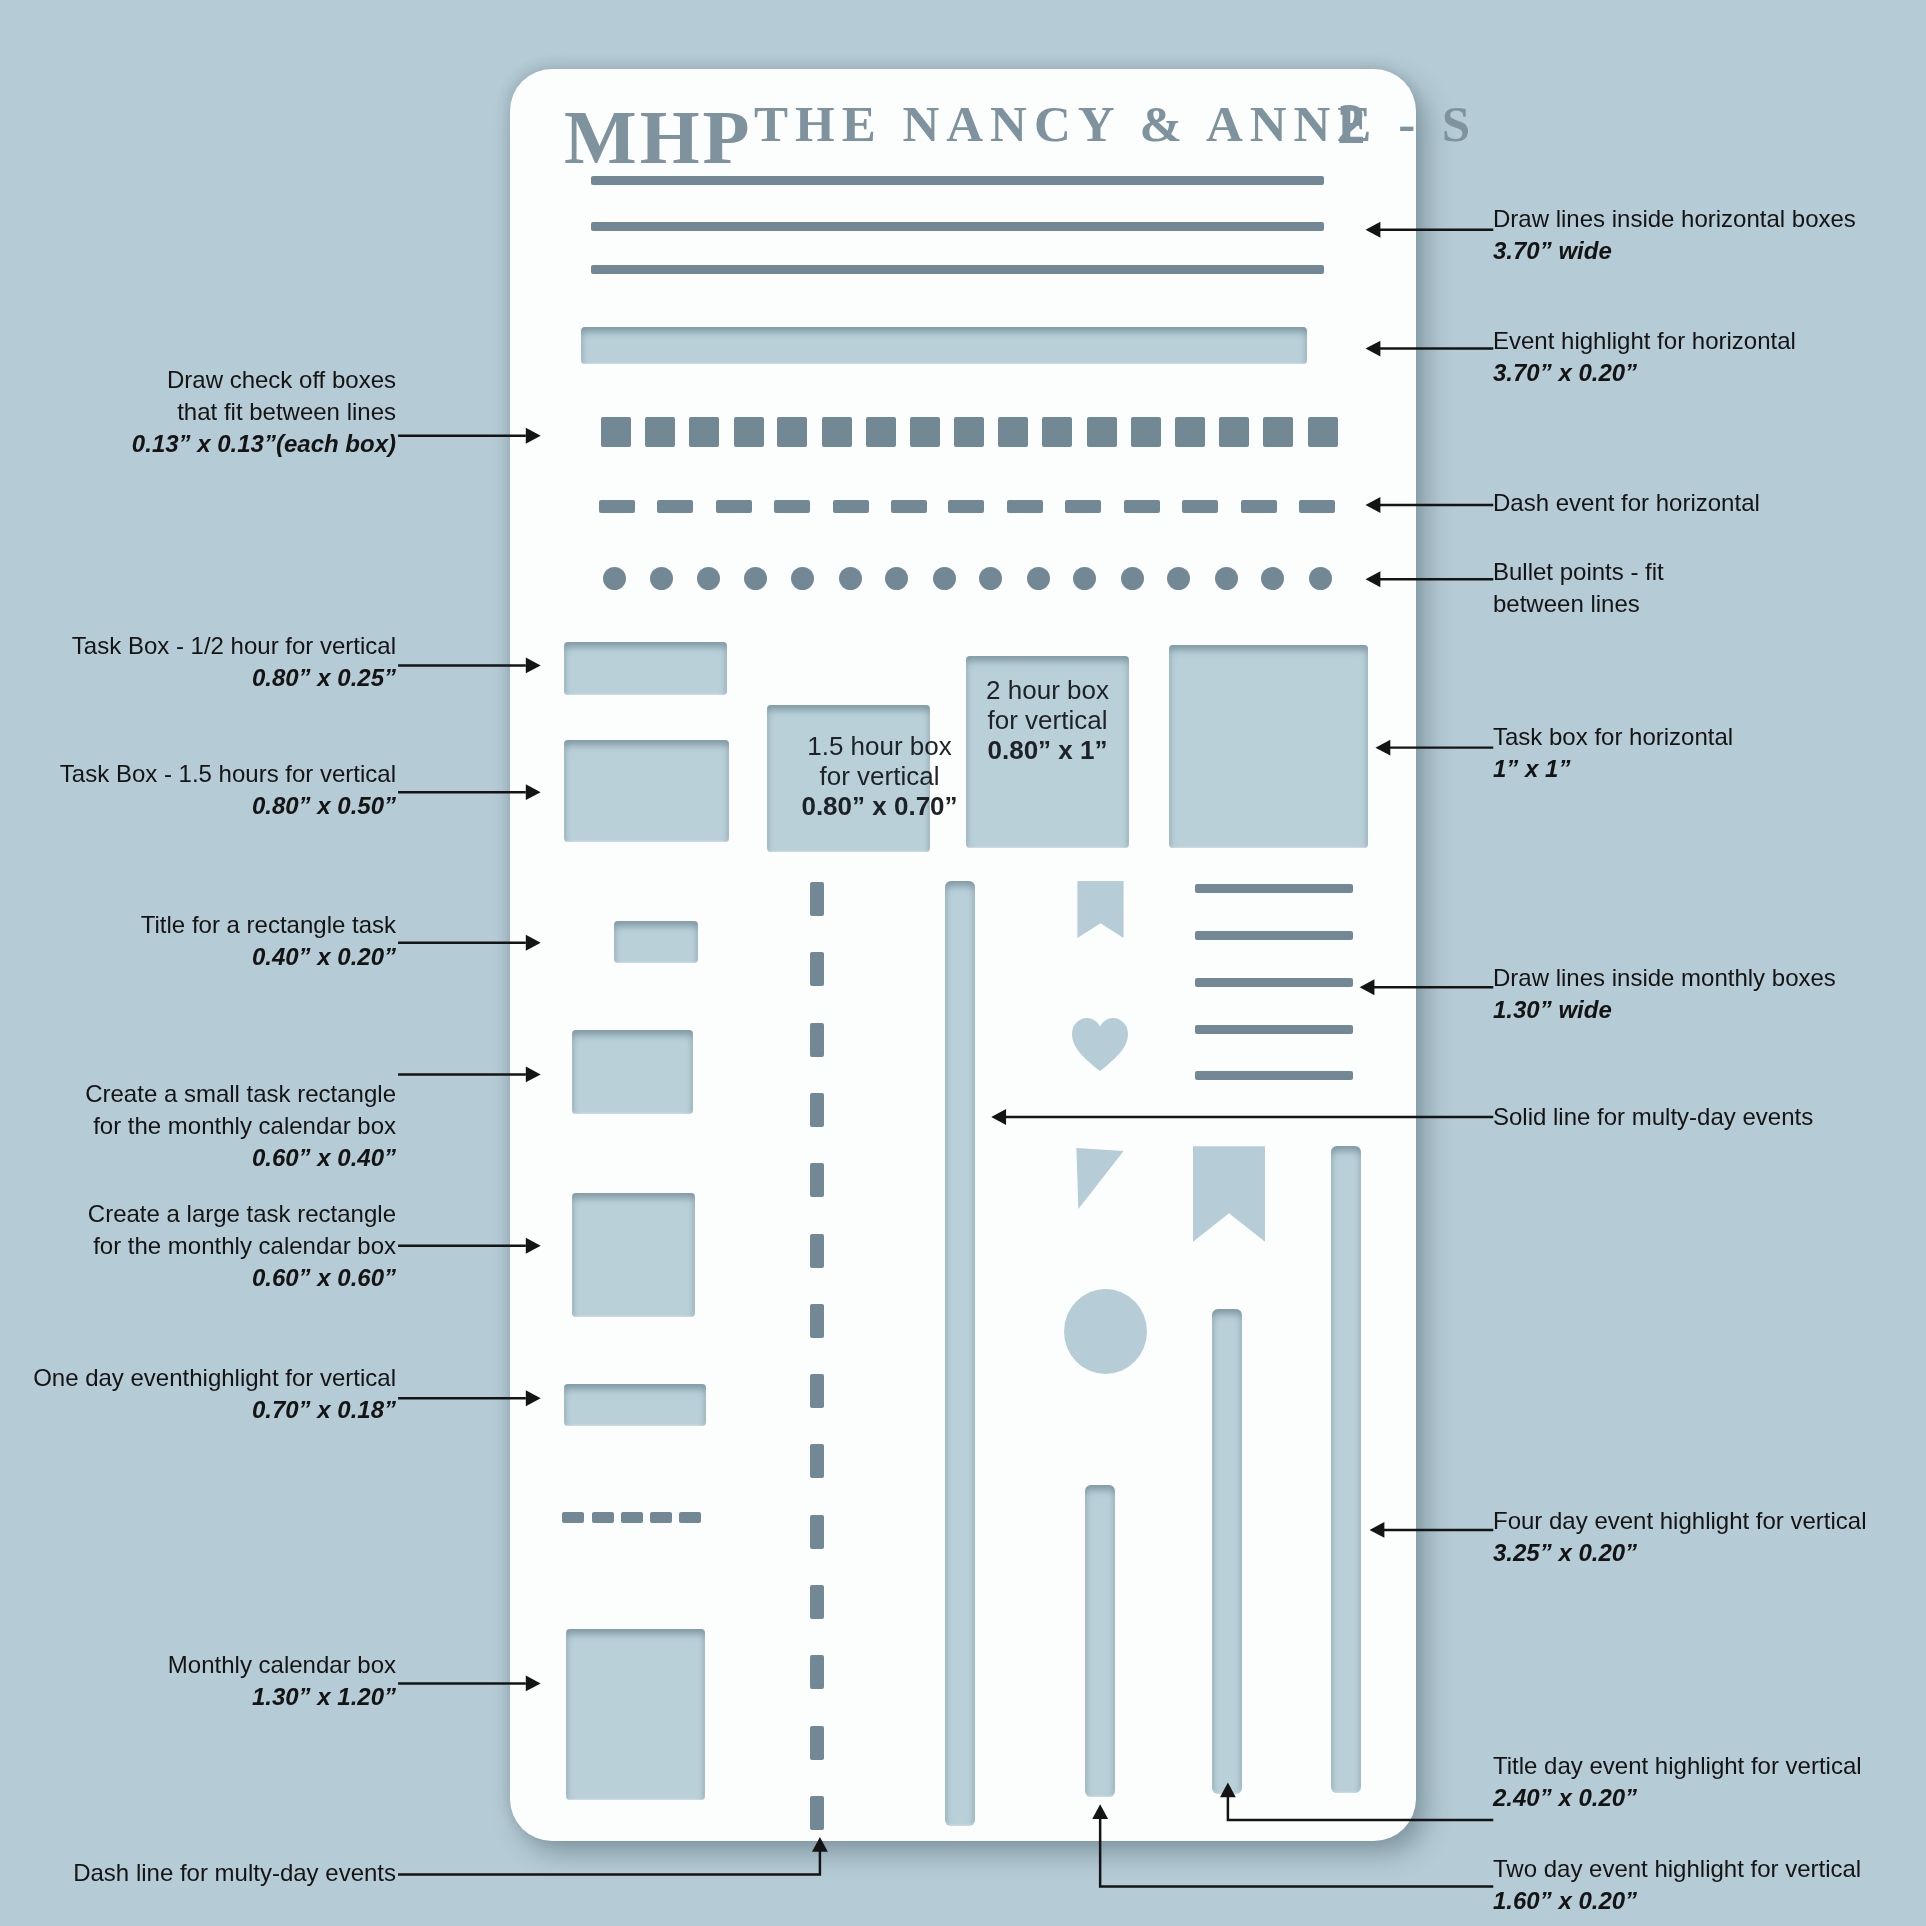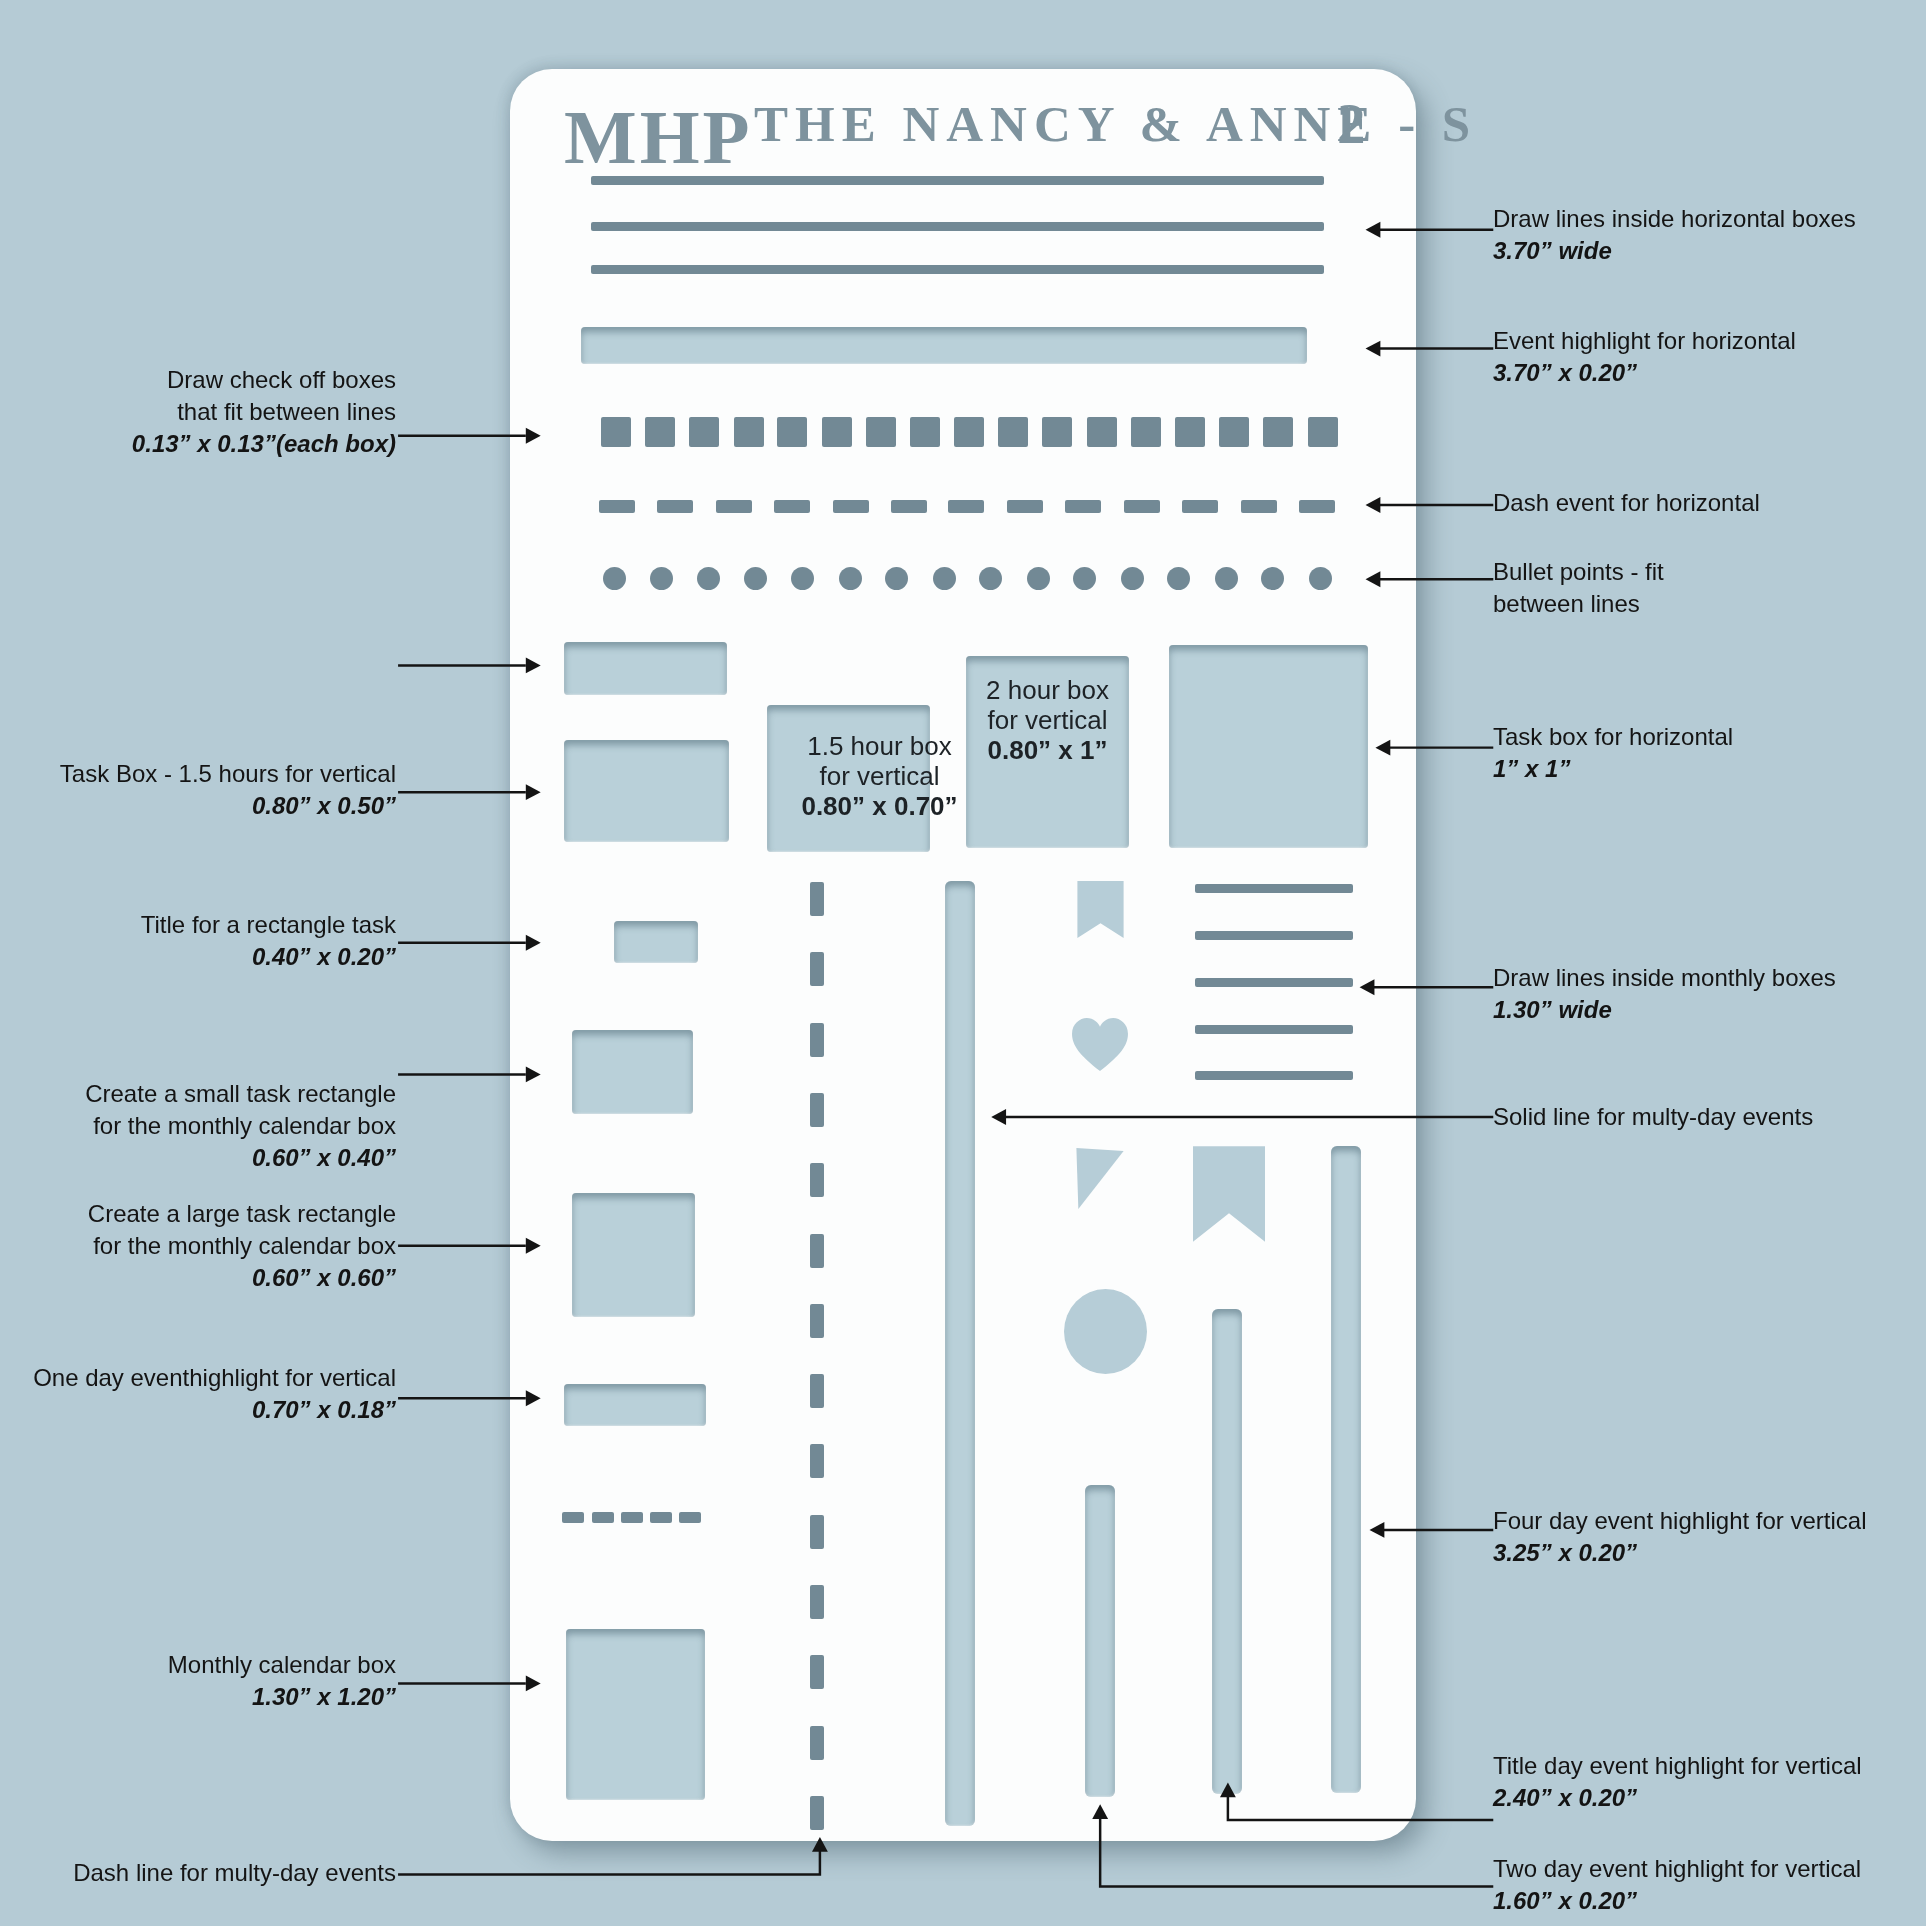--- a/index.html
+++ b/index.html
@@ -240,20 +240,24 @@
       <polygon points="1240,1800 1232,1815 1248,1815"></polygon>
       <polygon points="1111,1822 1103,1837 1119,1837"></polygon>
     </g>
   </svg>
 
   <div class="ann left" style="top:364px">
     <span class="ln">Draw check off boxes</span>
     <span class="ln">that fit between lines</span>
     <span class="ln dims">0.13” x 0.13”(each box)</span>
   </div>
+  <div class="ann left" style="top:630px">
+    <span class="ln">Task Box - 1/2 hour for vertical</span>
+    <span class="ln dims">0.80” x 0.25”</span>
+  </div>
   <div class="ann left" style="top:758px">
     <span class="ln">Task Box - 1.5 hours for vertical</span>
     <span class="ln dims">0.80” x 0.50”</span>
   </div>
   <div class="ann left" style="top:909px">
     <span class="ln">Title for  a rectangle task</span>
     <span class="ln dims">0.40” x 0.20”</span>
   </div>
   <div class="ann left" style="top:1078px">
     <span class="ln">Create a small task rectangle</span>

